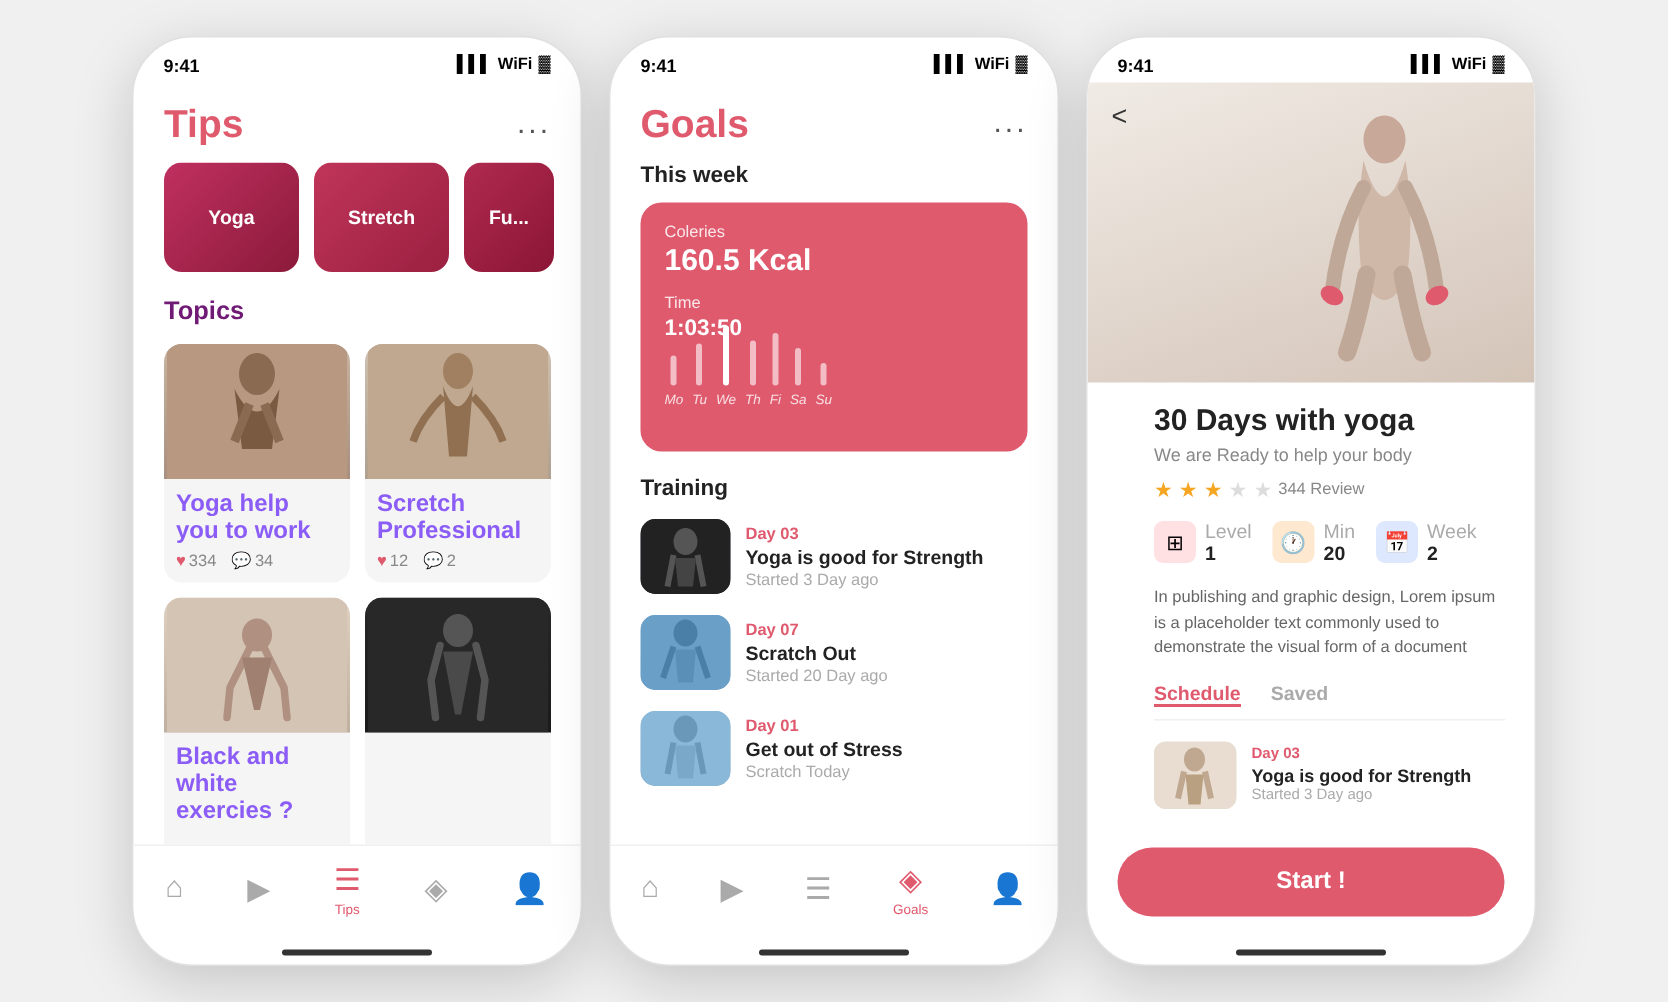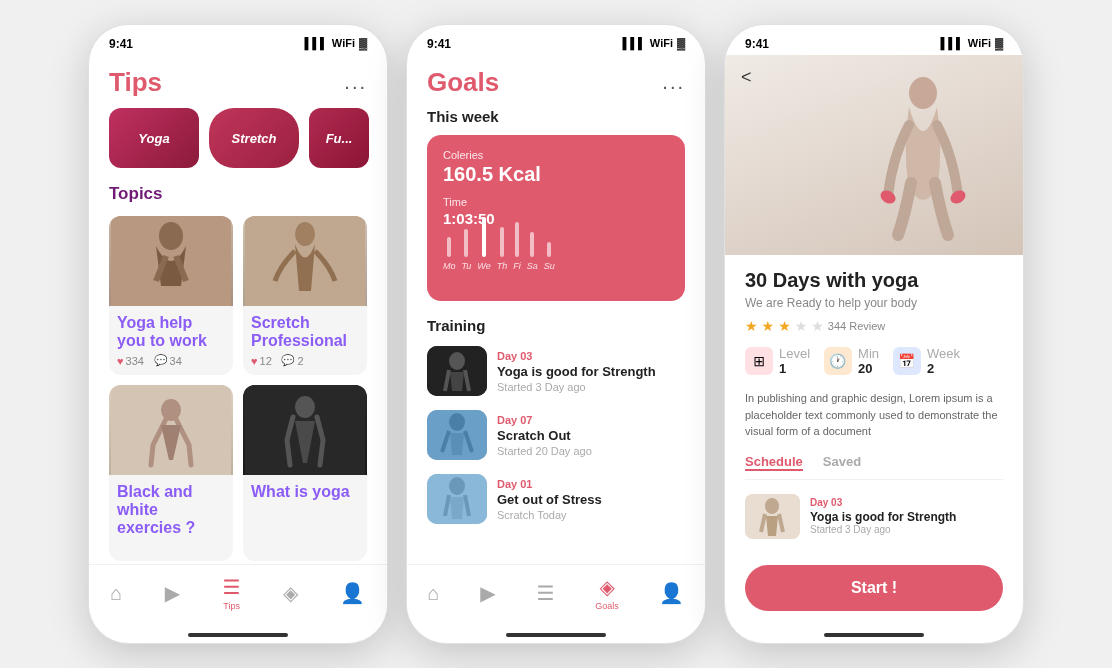--- a/index.html
+++ b/index.html
@@ -70,36 +70,35 @@
     .more-dots { font-size: 20px; color: #555; letter-spacing: 2px; }
 
     .categories-row {
       display: flex;
       gap: 10px;
       padding: 0 20px 16px;
       overflow-x: hidden;
     }
     .category-card {
       width: 90px;
-      height: 60px;
+      height: 73px;
       border-radius: 12px;
       background: #b5295a;
       display: flex;
       align-items: center;
       justify-content: center;
       color: #fff;
       font-size: 13px;
       font-weight: 600;
       flex-shrink: 0;
       position: relative;
       overflow: hidden;
-      font-style: italic;
     }
     .category-card.yoga { background: linear-gradient(135deg, #c03060 0%, #8b1a3a 100%); }
-    .category-card.stretch { background: linear-gradient(135deg, #c0355a 0%, #9b2040 100%); border-radius: 25px; }
+    .category-card.stretch { background: linear-gradient(135deg, #c0355a 0%, #9b2040 100%); }
     .category-card.fu { background: linear-gradient(135deg, #b02a50 0%, #8b1535 100%); width: 60px; }
 
     .topics-section { padding: 0 20px; }
     .topics-label {
       font-size: 17px;
       font-weight: 700;
       color: #701a75;
       margin-bottom: 12px;
     }
     .topics-grid {
@@ -231,21 +230,21 @@
       overflow: hidden;
     }
     .back-btn {
       position: absolute;
       top: 12px;
       left: 16px;
       font-size: 18px;
       color: #333;
       cursor: pointer;
     }
-    .detail-content { padding: 14px 20px; flex: 1; overflow-y: auto; }
+    .detail-content { padding: 14px 20px; flex: 1; overflow-y: auto; margin-left: 24px; }
     .detail-title { font-size: 20px; font-weight: 700; color: #222; margin-bottom: 4px; }
     .detail-subtitle { font-size: 12px; color: #888; margin-bottom: 8px; }
     .stars-row { display: flex; align-items: center; gap: 4px; margin-bottom: 12px; }
     .star { color: #f5a623; font-size: 14px; }
     .star.empty { color: #ddd; }
     .review-count { font-size: 11px; color: #888; }
     .stats-row {
       display: flex;
       gap: 14px;
       margin-bottom: 14px;
@@ -446,28 +445,20 @@
 
           <div class="topic-card">
             <div class="topic-img yoga-img-4">
               <svg width="100%" height="90" viewBox="0 0 120 90" xmlns="http://www.w3.org/2000/svg">
                 <rect width="120" height="90" fill="#282828"></rect>
                 <ellipse cx="60" cy="22" rx="10" ry="11" fill="#555"></ellipse>
                 <path d="M48 32 L42 55 L45 80 M72 32 L78 55 L75 80" stroke="#555" stroke-width="5" fill="none" stroke-linecap="round"></path>
                 <path d="M50 36 L58 78 L62 78 L70 36" fill="#4a4a4a"></path>
               </svg>
             </div>
-            <div class="topic-info">
-              <div class="topic-name">What is yoga</div>
-              <div class="topic-stats">
-                <span class="stat">
-                    <span style="opacity:0">♥ 0</span>
-                  </span>
-              </div>
-            </div>
           </div>
 
         </div>
       </div>
     </div>
 
     <div class="bottom-nav">
       <div class="nav-item">
         <span class="nav-icon">⌂</span>
       </div>

